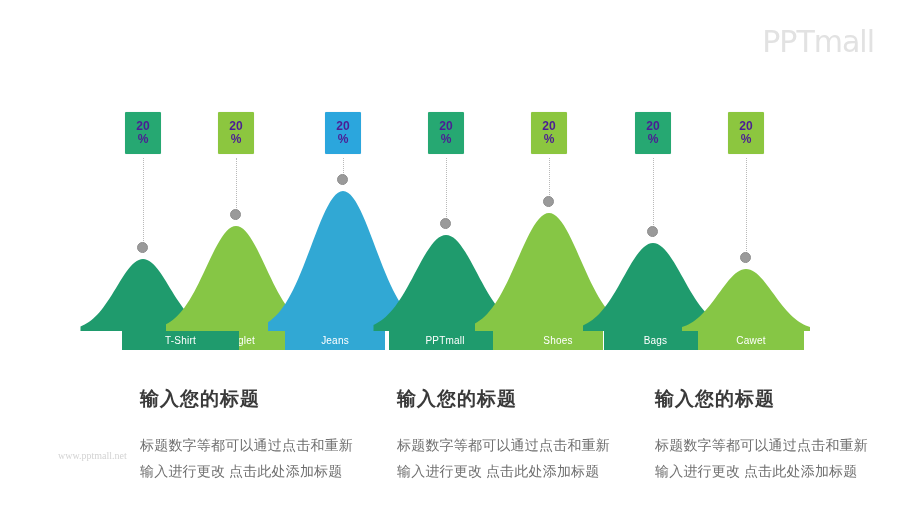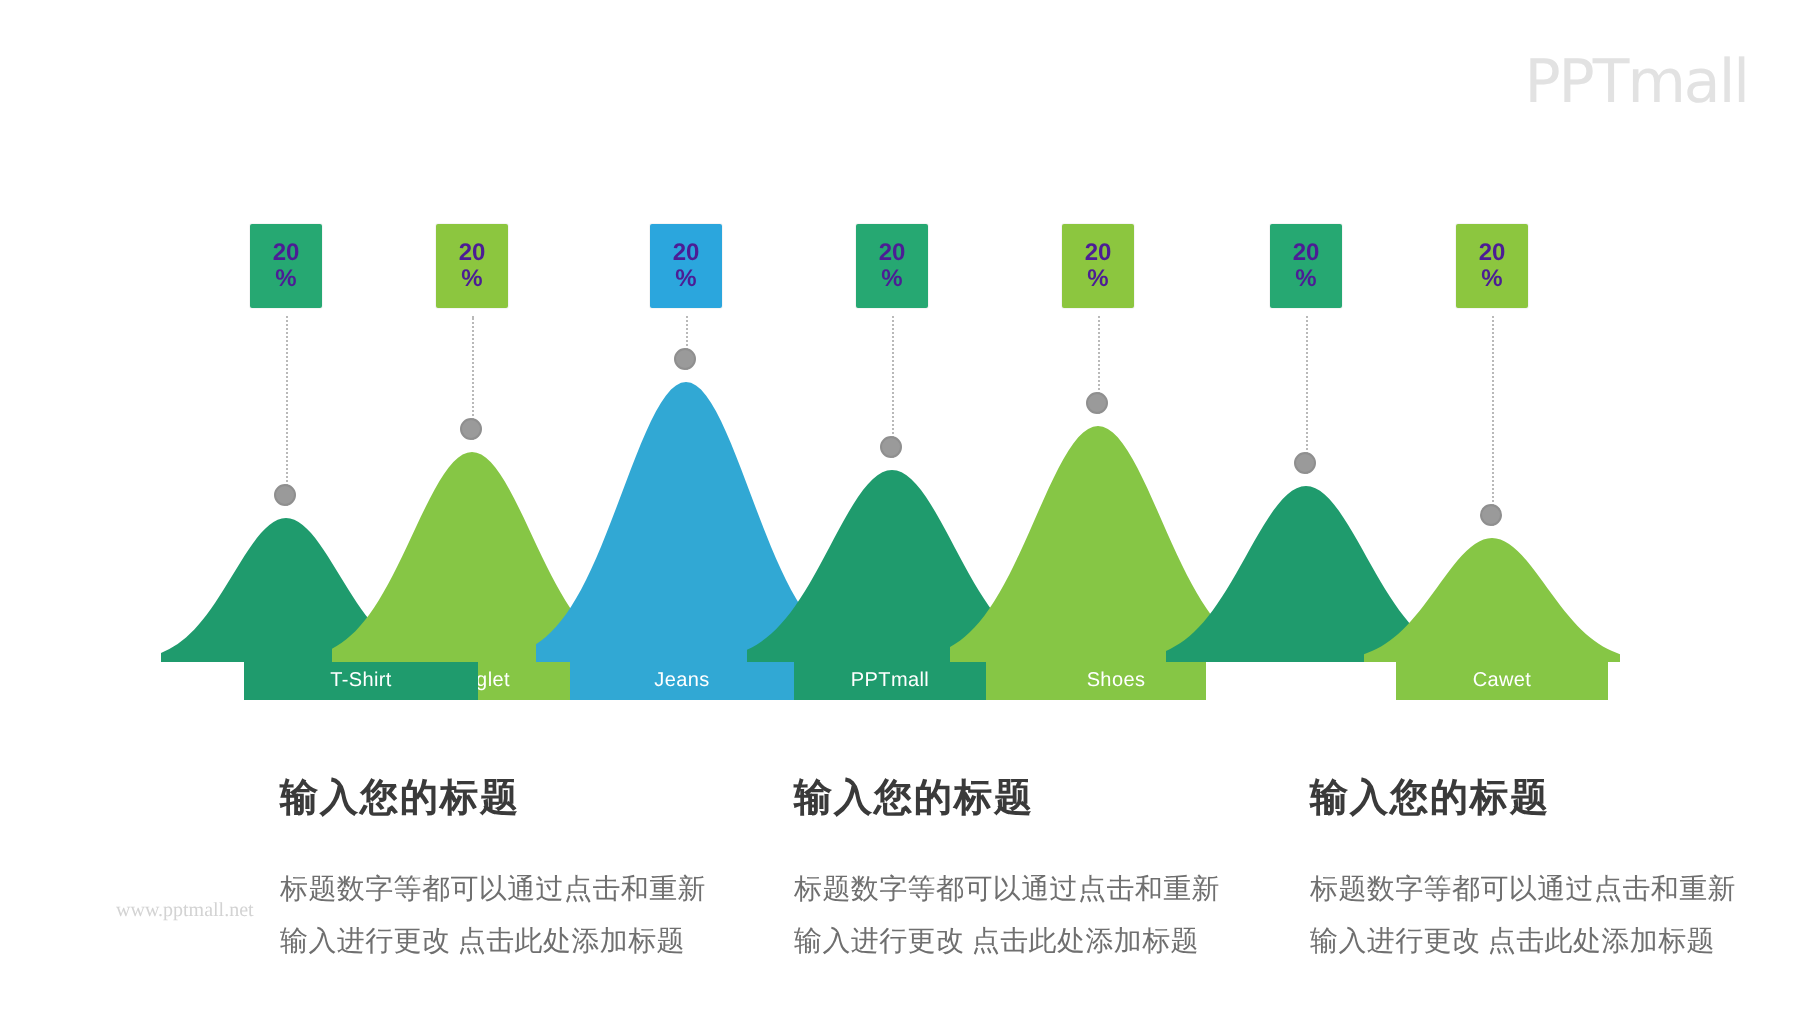--- a/index.html
+++ b/index.html
@@ -145,28 +145,31 @@
       </div>
     </div>
 
   <div class="barrow" id="barrow">
       <div class="bar" style="left: 78px; width: 117px; background: rgb(31, 155, 109); z-index: 2; margin-left: 44px;">
         <span>T-Shirt</span>
       </div>
       <div class="bar" style="left: 184px; width: 110px; background: rgb(134, 198, 69); z-index: 1;">
         <span>Singlet</span>
       </div>
-      <div class="bar" style="left: 285px; width: 112px; background: rgb(49, 168, 212); z-index: 2;">
+      <div class="bar" style="left: 285px; width: 100px; background: rgb(49, 168, 212); z-index: 2;">
         <span>Jeans</span>
       </div>
       <div class="bar" style="left: 389px; width: 112px; background: rgb(31, 155, 109); z-index: 1;">
         <span>PPTmall</span>
       </div>
       <div class="bar" style="left: 493px; width: 110px; background: rgb(134, 198, 69); z-index: 2; padding-left: 20px;">
         <span>Shoes</span>
+      </div>
+      <div class="bar" style="left: 604px; width: 103px; background: rgb(31, 155, 109); z-index: 1;">
+        <span>Bags</span>
       </div>
       <div class="bar" style="left: 698px; width: 106px; background: rgb(134, 198, 69); z-index: 2;">
         <span>Cawet</span>
       </div>
     </div>
 
   <div id="blocks">
       <div class="block" style="left: 140px;">
         <h3>输入您的标题</h3>
         <p>标题数字等都可以通过点击和重新</p>

